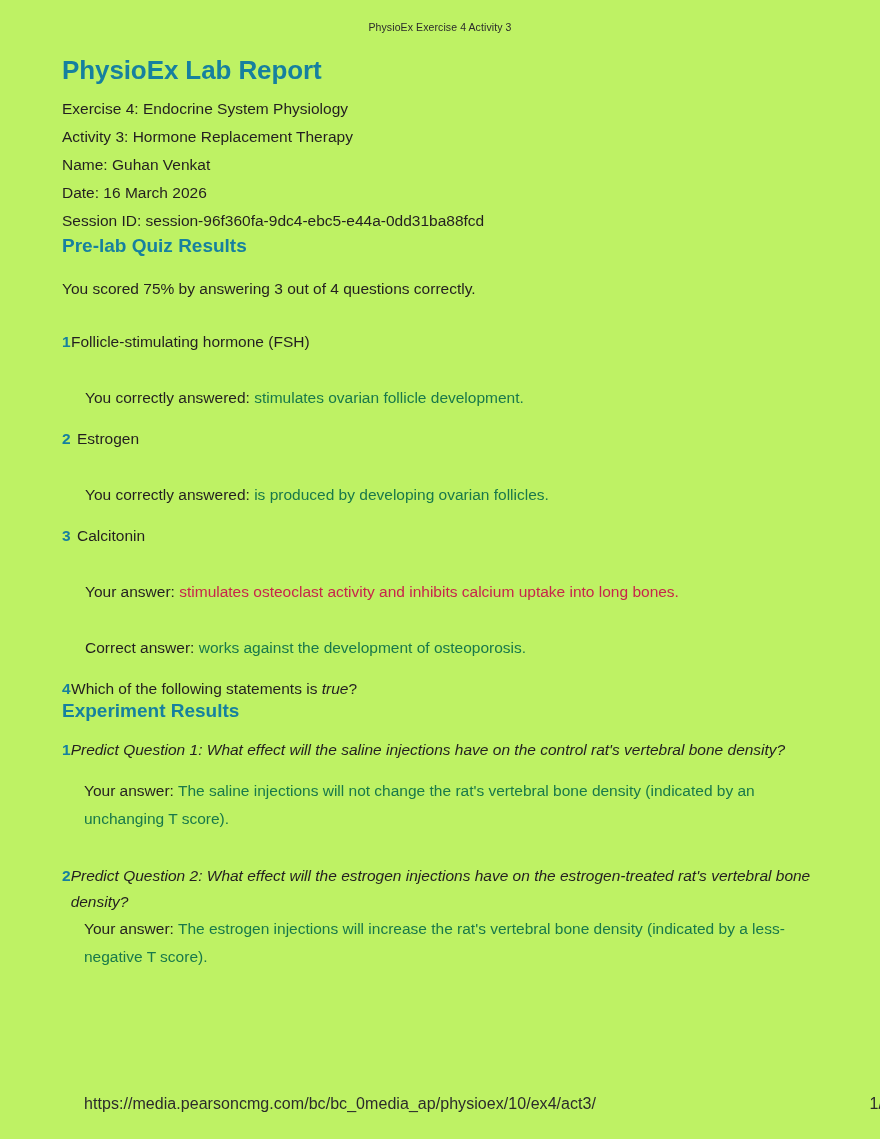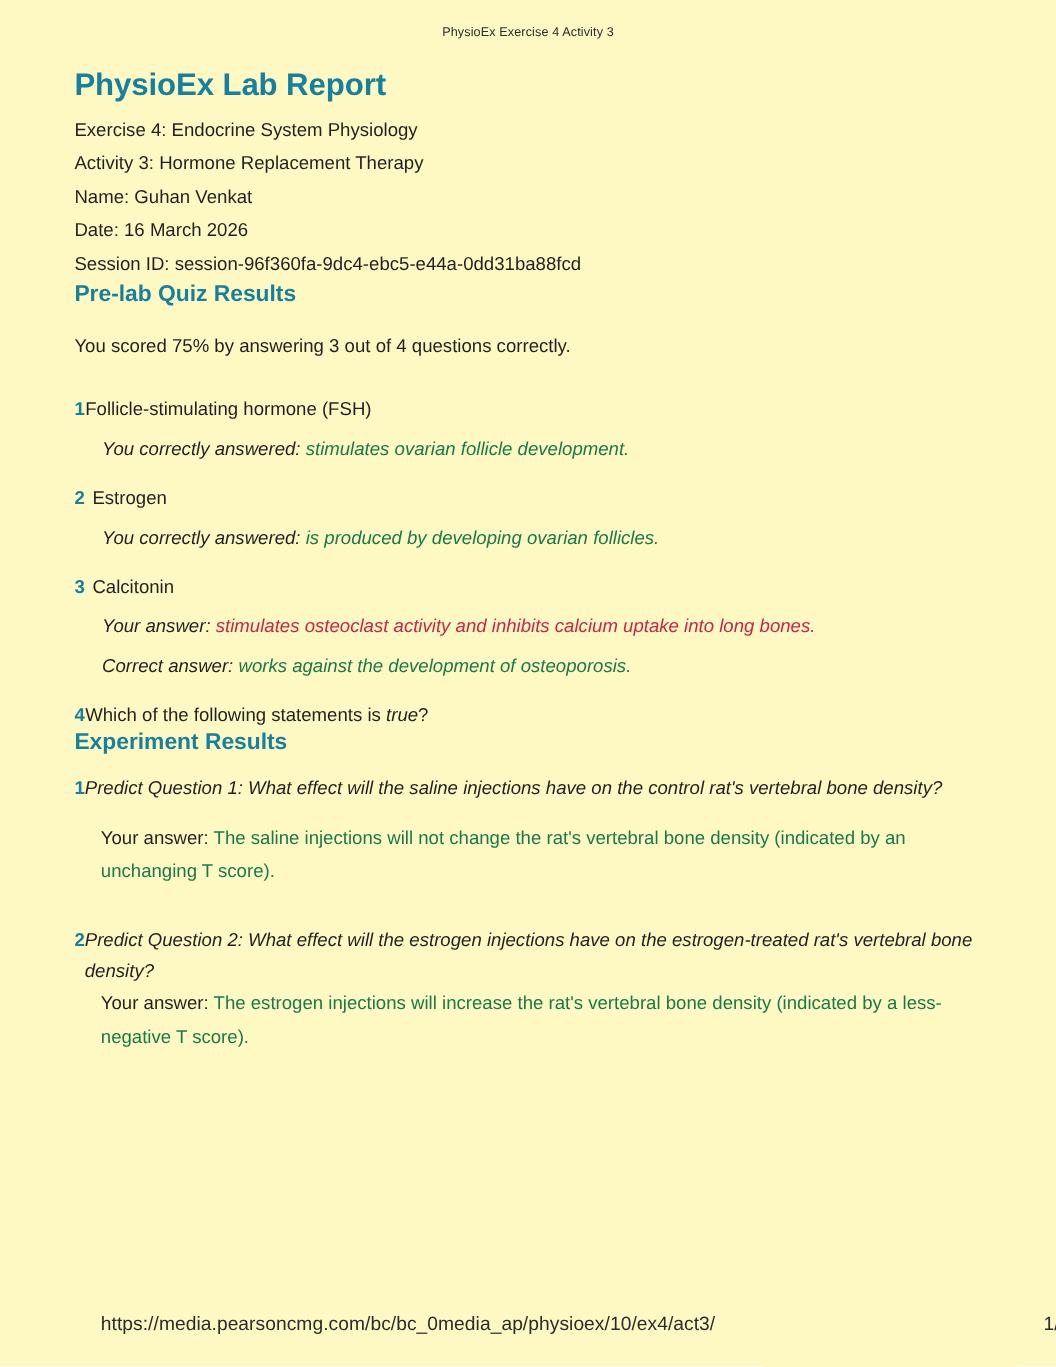--- a/index.html
+++ b/index.html
@@ -9,21 +9,21 @@
     background: #ffffff;
   }
   body {
     font-family: "Liberation Sans", sans-serif;
     color: #231f20;
   }
   .page {
     position: relative;
     width: 880px;
     height: 1139px;
-    background: #fef9c3;
+    background: #bef264;
     overflow: hidden;
     box-sizing: border-box;
   }
 
   
   .running-header {
     position: absolute;
     top: 21px;
     left: 0;
     width: 880px;
@@ -101,21 +101,21 @@
 
   .ans-row {
     font-size: 15.5px;
     line-height: 23px;
     margin-left: 23px;
     color: #231f20;
   }
   .ans-correct { color: #19794a; }
   .ans-wrong   { color: #c8254a; }
 
-  .sp-a   { margin-top: 10px; font-style: italic; }
+  .sp-a   { margin-top: 33px; }
   .sp-q   { margin-top: 18px; }
 
   .italic { font-style: italic; }
 
   
   .sp-exp-head { margin-top: 38px; }
   .sp-predict-head { margin-top: 14px; }
   .sp-pq1 { margin-top: 15px; }
   .sp-pq2 { margin-top: 30px; }
 

